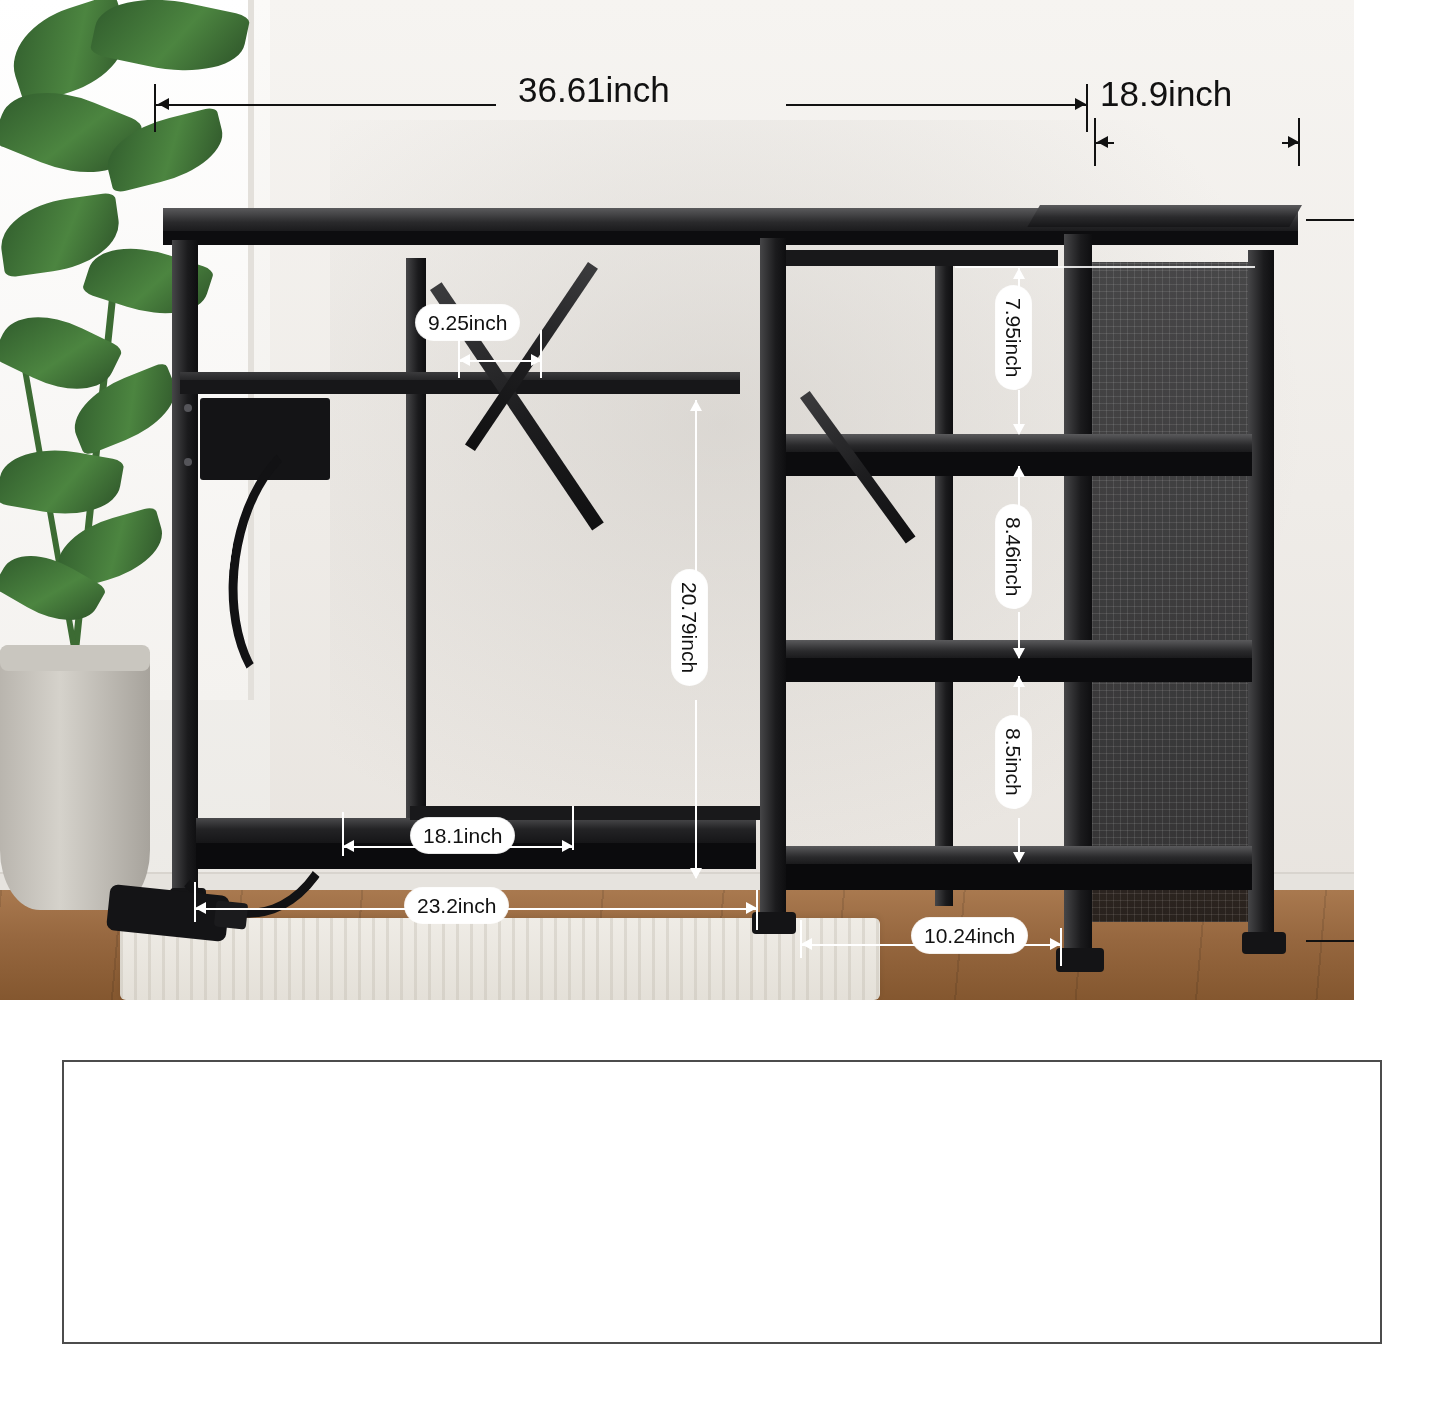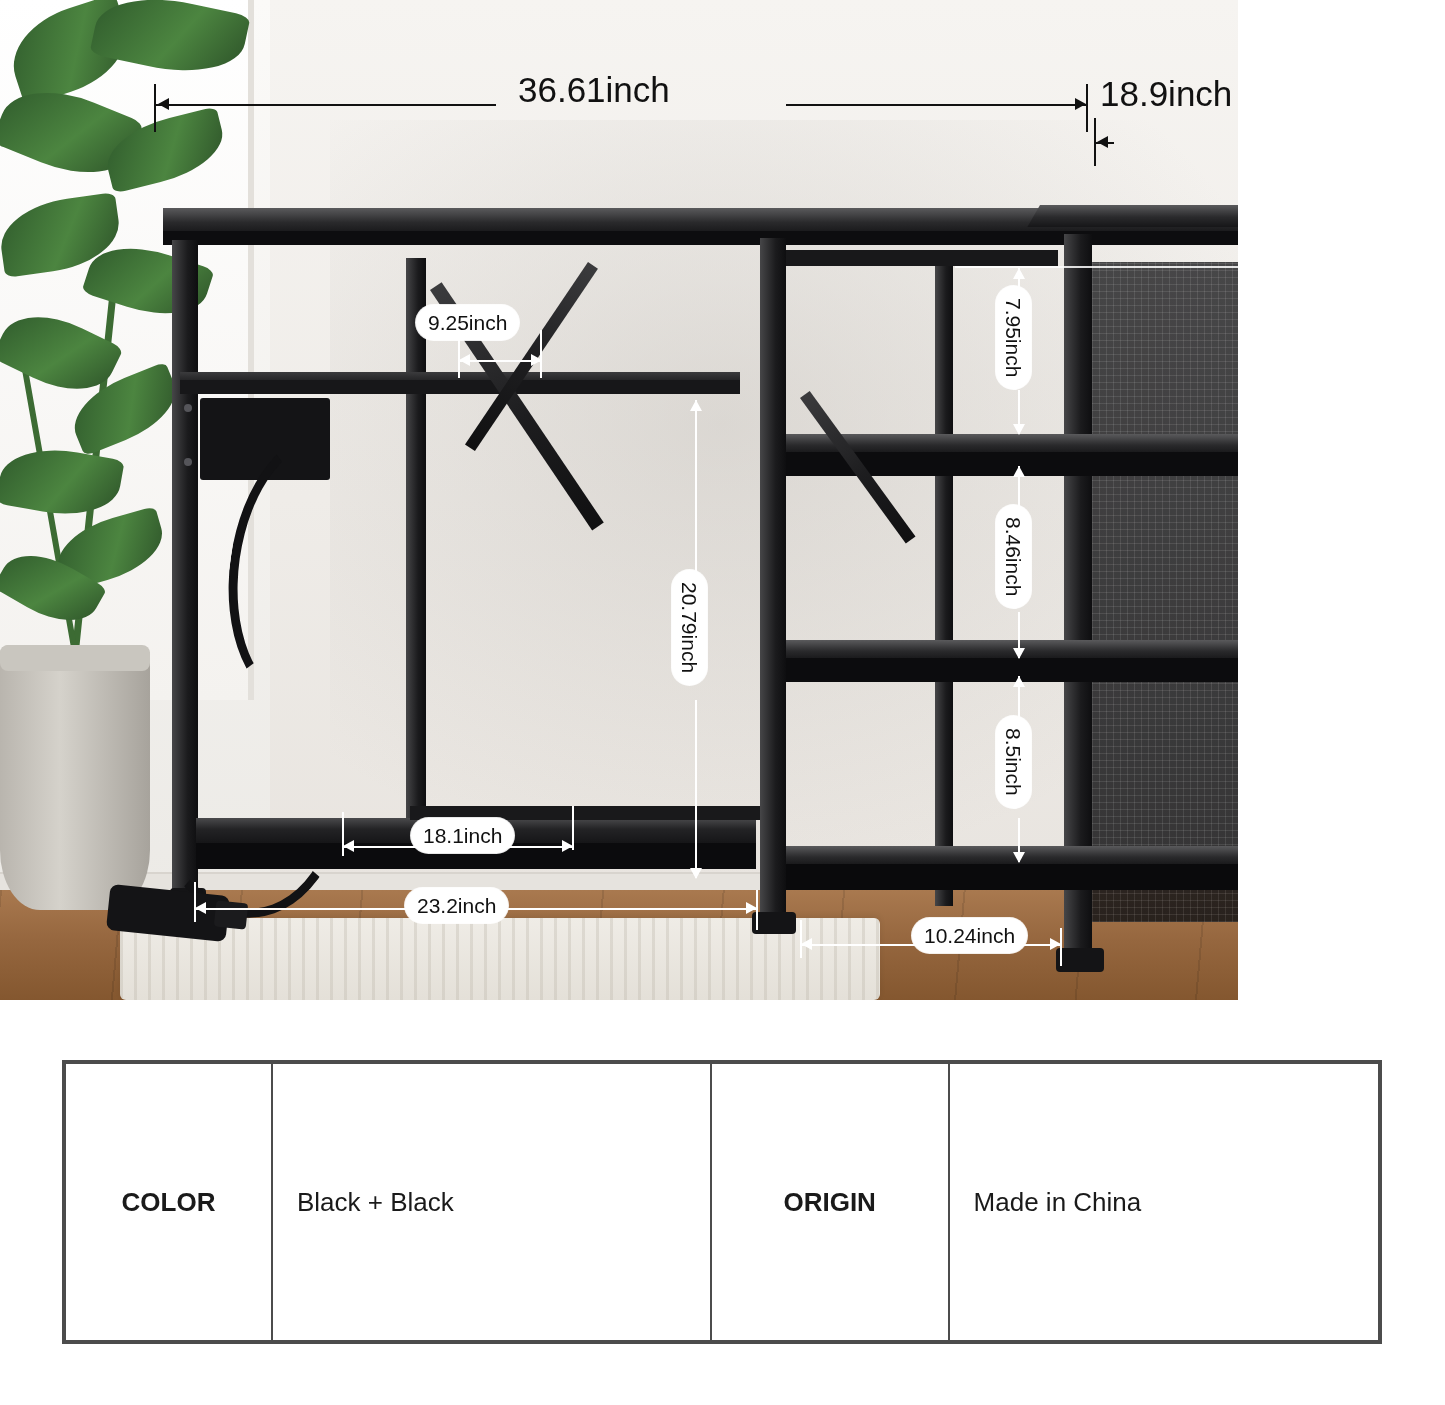--- a/index.html
+++ b/index.html
@@ -1,19 +1,19 @@
 <!DOCTYPE html>
 <html><head>
 <meta charset="utf-8">
 <style>
   html,body{margin:0;padding:0;background:#ffffff;}
   body{width:1445px;height:1405px;font-family:"Liberation Sans",sans-serif;overflow:hidden;}
 
   
-  #photo{position:absolute;left:0;top:0;width:1238px;height:1000px;overflow:hidden;background:#f2efeb;}
+  #photo{position:absolute;left:0;top:0;width:1354px;height:1000px;overflow:hidden;background:#f2efeb;}
 
   
   .wall{position:absolute;left:0;top:0;width:1445px;height:905px;
         background:linear-gradient(180deg,#f6f4f1 0%,#efece8 55%,#e8e4df 100%);}
   .wall-shadow{position:absolute;left:330px;top:120px;width:980px;height:760px;
         background:radial-gradient(ellipse at 40% 40%,rgba(170,165,158,.30),rgba(170,165,158,0) 70%);}
   .wall-left{position:absolute;left:0;top:0;width:270px;height:905px;
         background:linear-gradient(180deg,#fbfaf8,#eceae6);}
   .window{position:absolute;left:0;top:0;width:248px;height:700px;
         background:linear-gradient(180deg,#ffffff,#f4f2ef);border-right:6px solid #e3e0db;}
@@ -263,21 +263,15 @@
     <div class="arrow-l w-arrow-l" style="left:801px;top:938px;border-right-color:#fff;"></div>
     <div class="arrow-r w-arrow-r" style="left:1050px;top:938px;border-left-color:#fff;"></div>
     <div class="dimlabel" style="left:912px;top:918px;">10.24inch</div>
   </div>
 
 </div>
 
 <div id="spec">
   <table>
     <tbody>
-    <tr>
-      <td class="k">COLOR</td>
-      <td class="v">Black + Black</td>
-      <td class="k2">ORIGIN</td>
-      <td class="v2">Made in China</td>
-    </tr>
   </tbody>
     </table>
 </div>
 
 </body></html>

